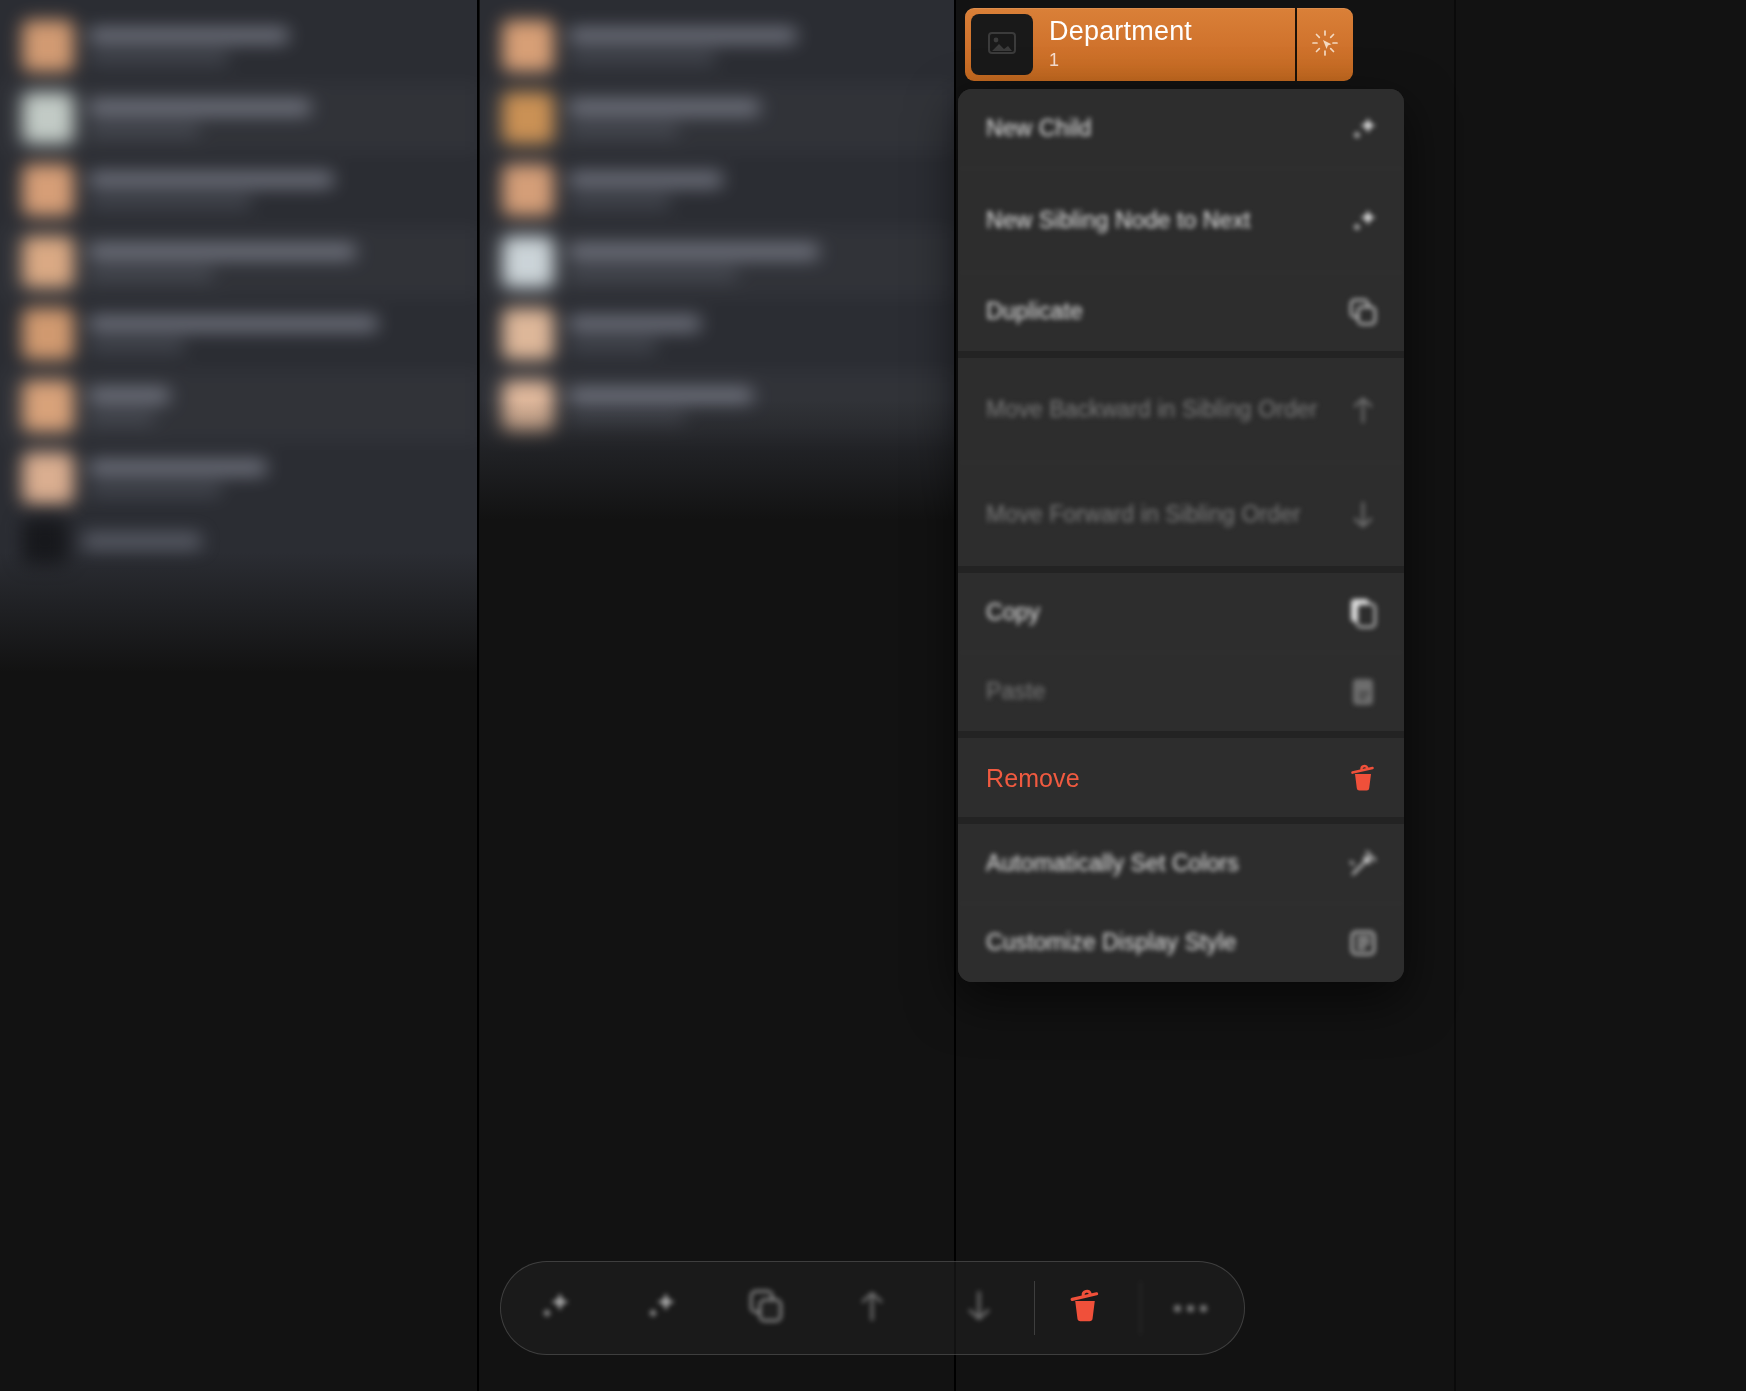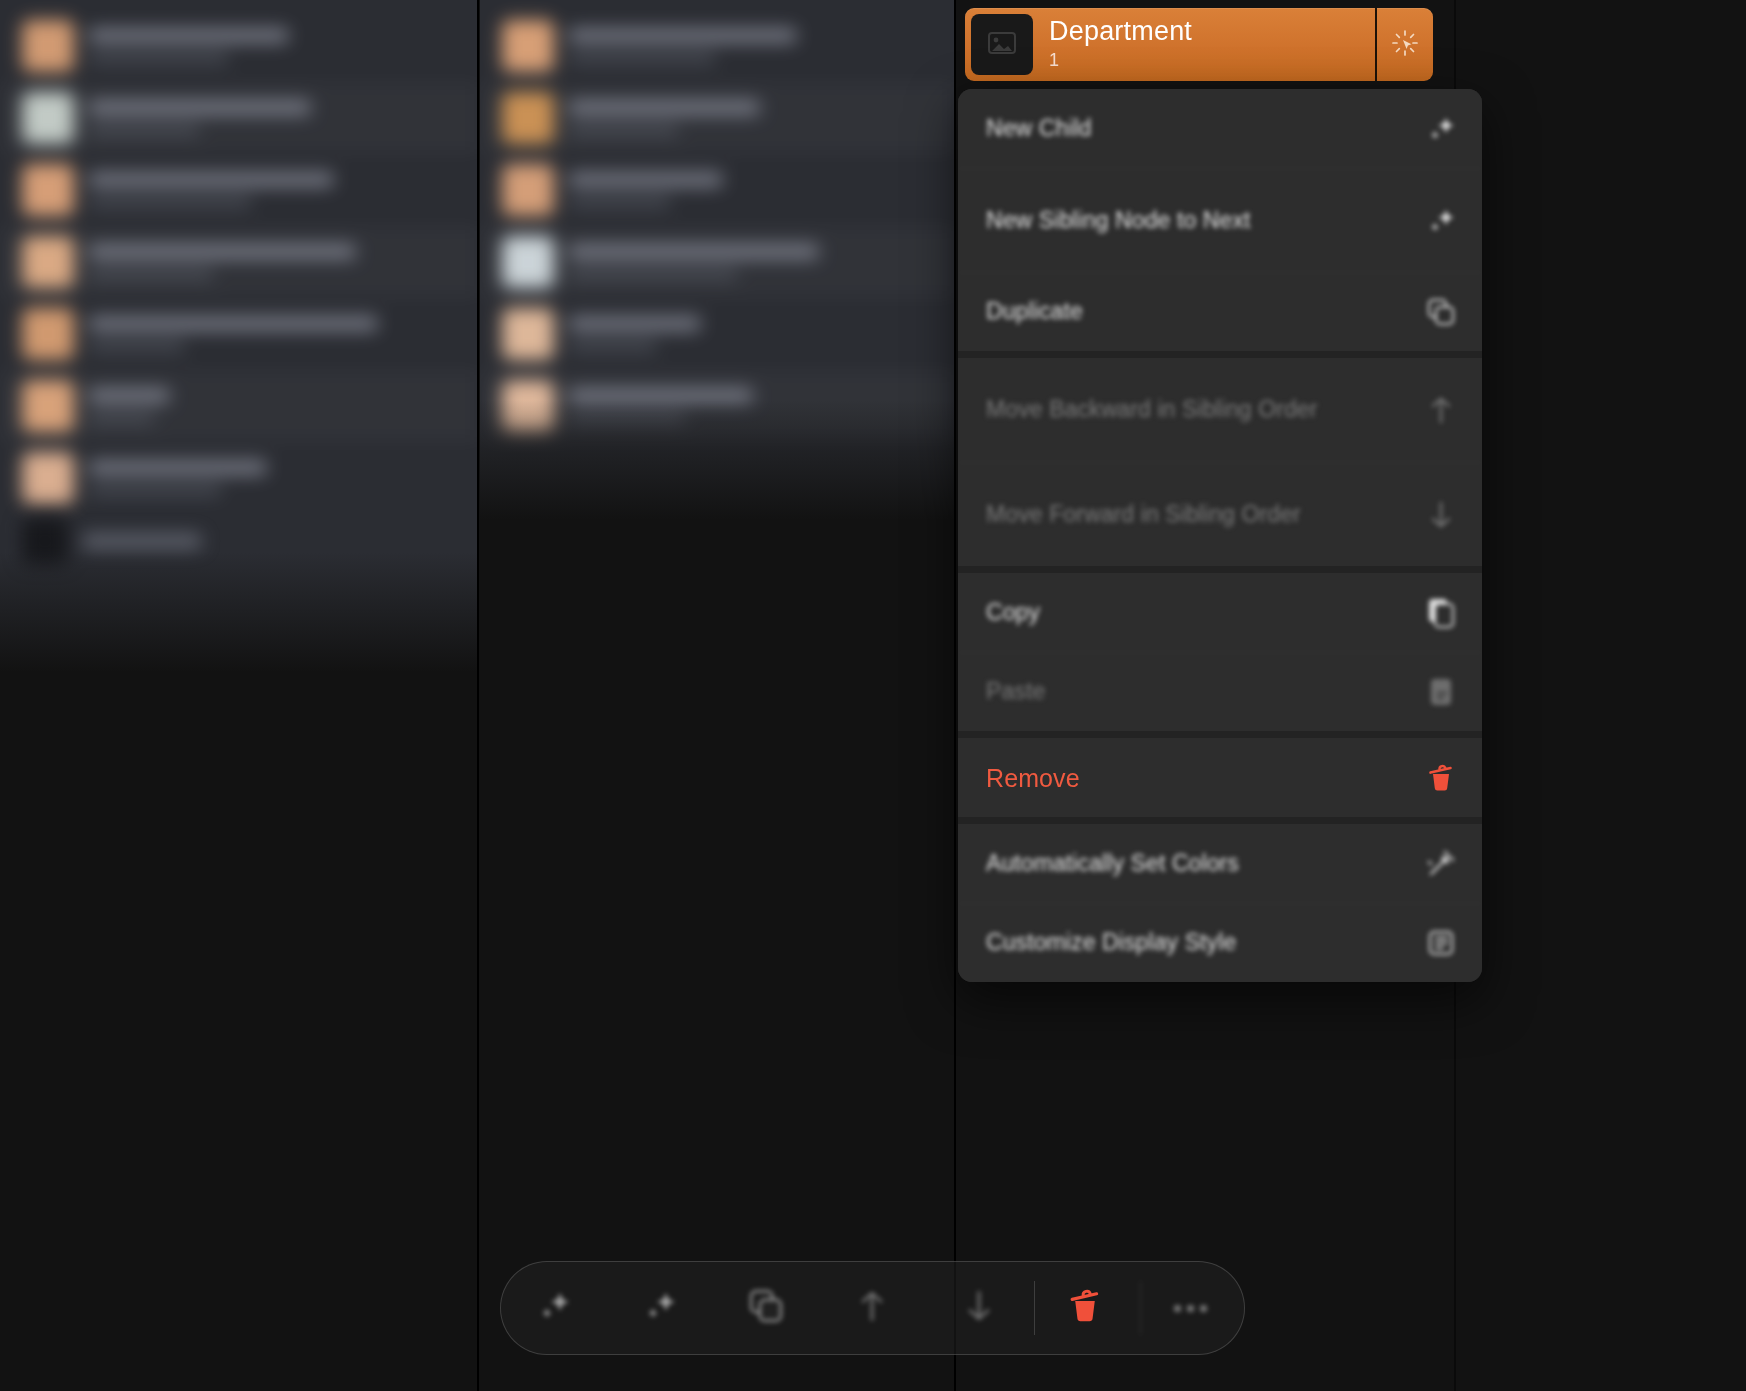--- a/index.html
+++ b/index.html
@@ -26,41 +26,41 @@
   .blur-footer { filter: blur(9px); padding: 4px 22px 18px 22px; display: flex; gap: 14px; align-items: center; }
   .blur-footer .sq { width: 46px; height: 46px; border-radius: 8px; background: #17181c; }
   .blur-footer .pill { height: 16px; width: 120px; border-radius: 7px; background: rgba(150,156,170,.45); }
 
   
   .col-fade { position: absolute; left: 0; right: 0; bottom: 0; height: 120px;
               background: linear-gradient(to bottom, rgba(18,18,18,0), #121212); }
 
   
   #node-header {
-    position: absolute; left: 965px; top: 8px; width: 468px; height: 73px;
+    position: absolute; left: 965px; top: 8px; width: 388px; height: 73px;
     display: flex; align-items: stretch;
     border-radius: 9px; overflow: hidden;
     background: linear-gradient(180deg, #da8038 0%, #cf722c 55%, #c4691f 100%);
     box-shadow: 0 1px 0 rgba(255,255,255,.10) inset;
   }
   #node-header .thumb-box {
     width: 62px; margin: 6px 0 6px 6px; border-radius: 8px; flex: none;
     background: #191919; display: flex; align-items: center; justify-content: center;
   }
   #node-header .titles { flex: 1; padding: 7px 0 0 16px; min-width: 0; }
   #node-header .ttl { color: #fff; font-size: 27px; line-height: 32px; letter-spacing: .2px; }
   #node-header .sub { color: #f6ded0; font-size: 18px; line-height: 24px; margin-top: 1px; }
   #node-header .cursor-seg {
     width: 58px; flex: none; border-left: 2px solid #1c1208;
     display: flex; align-items: center; justify-content: center;
   }
 
   
   #context-menu {
-    position: absolute; left: 958px; top: 89px; width: 524px;
+    position: absolute; left: 958px; top: 89px; width: 446px;
     background: #2b2b2b; border-radius: 14px; overflow: hidden;
     box-shadow: 0 18px 50px rgba(0,0,0,.6);
   }
   .menu-group { background: #2d2d2d; }
   .menu-group + .menu-group { border-top: 7px solid #232323; }
   .menu-item {
     display: flex; align-items: center; min-height: 79px;
     padding: 10px 18px 10px 28px; gap: 12px;
   }
   .menu-item + .menu-item { border-top: 1px solid rgba(255,255,255,.055); }

